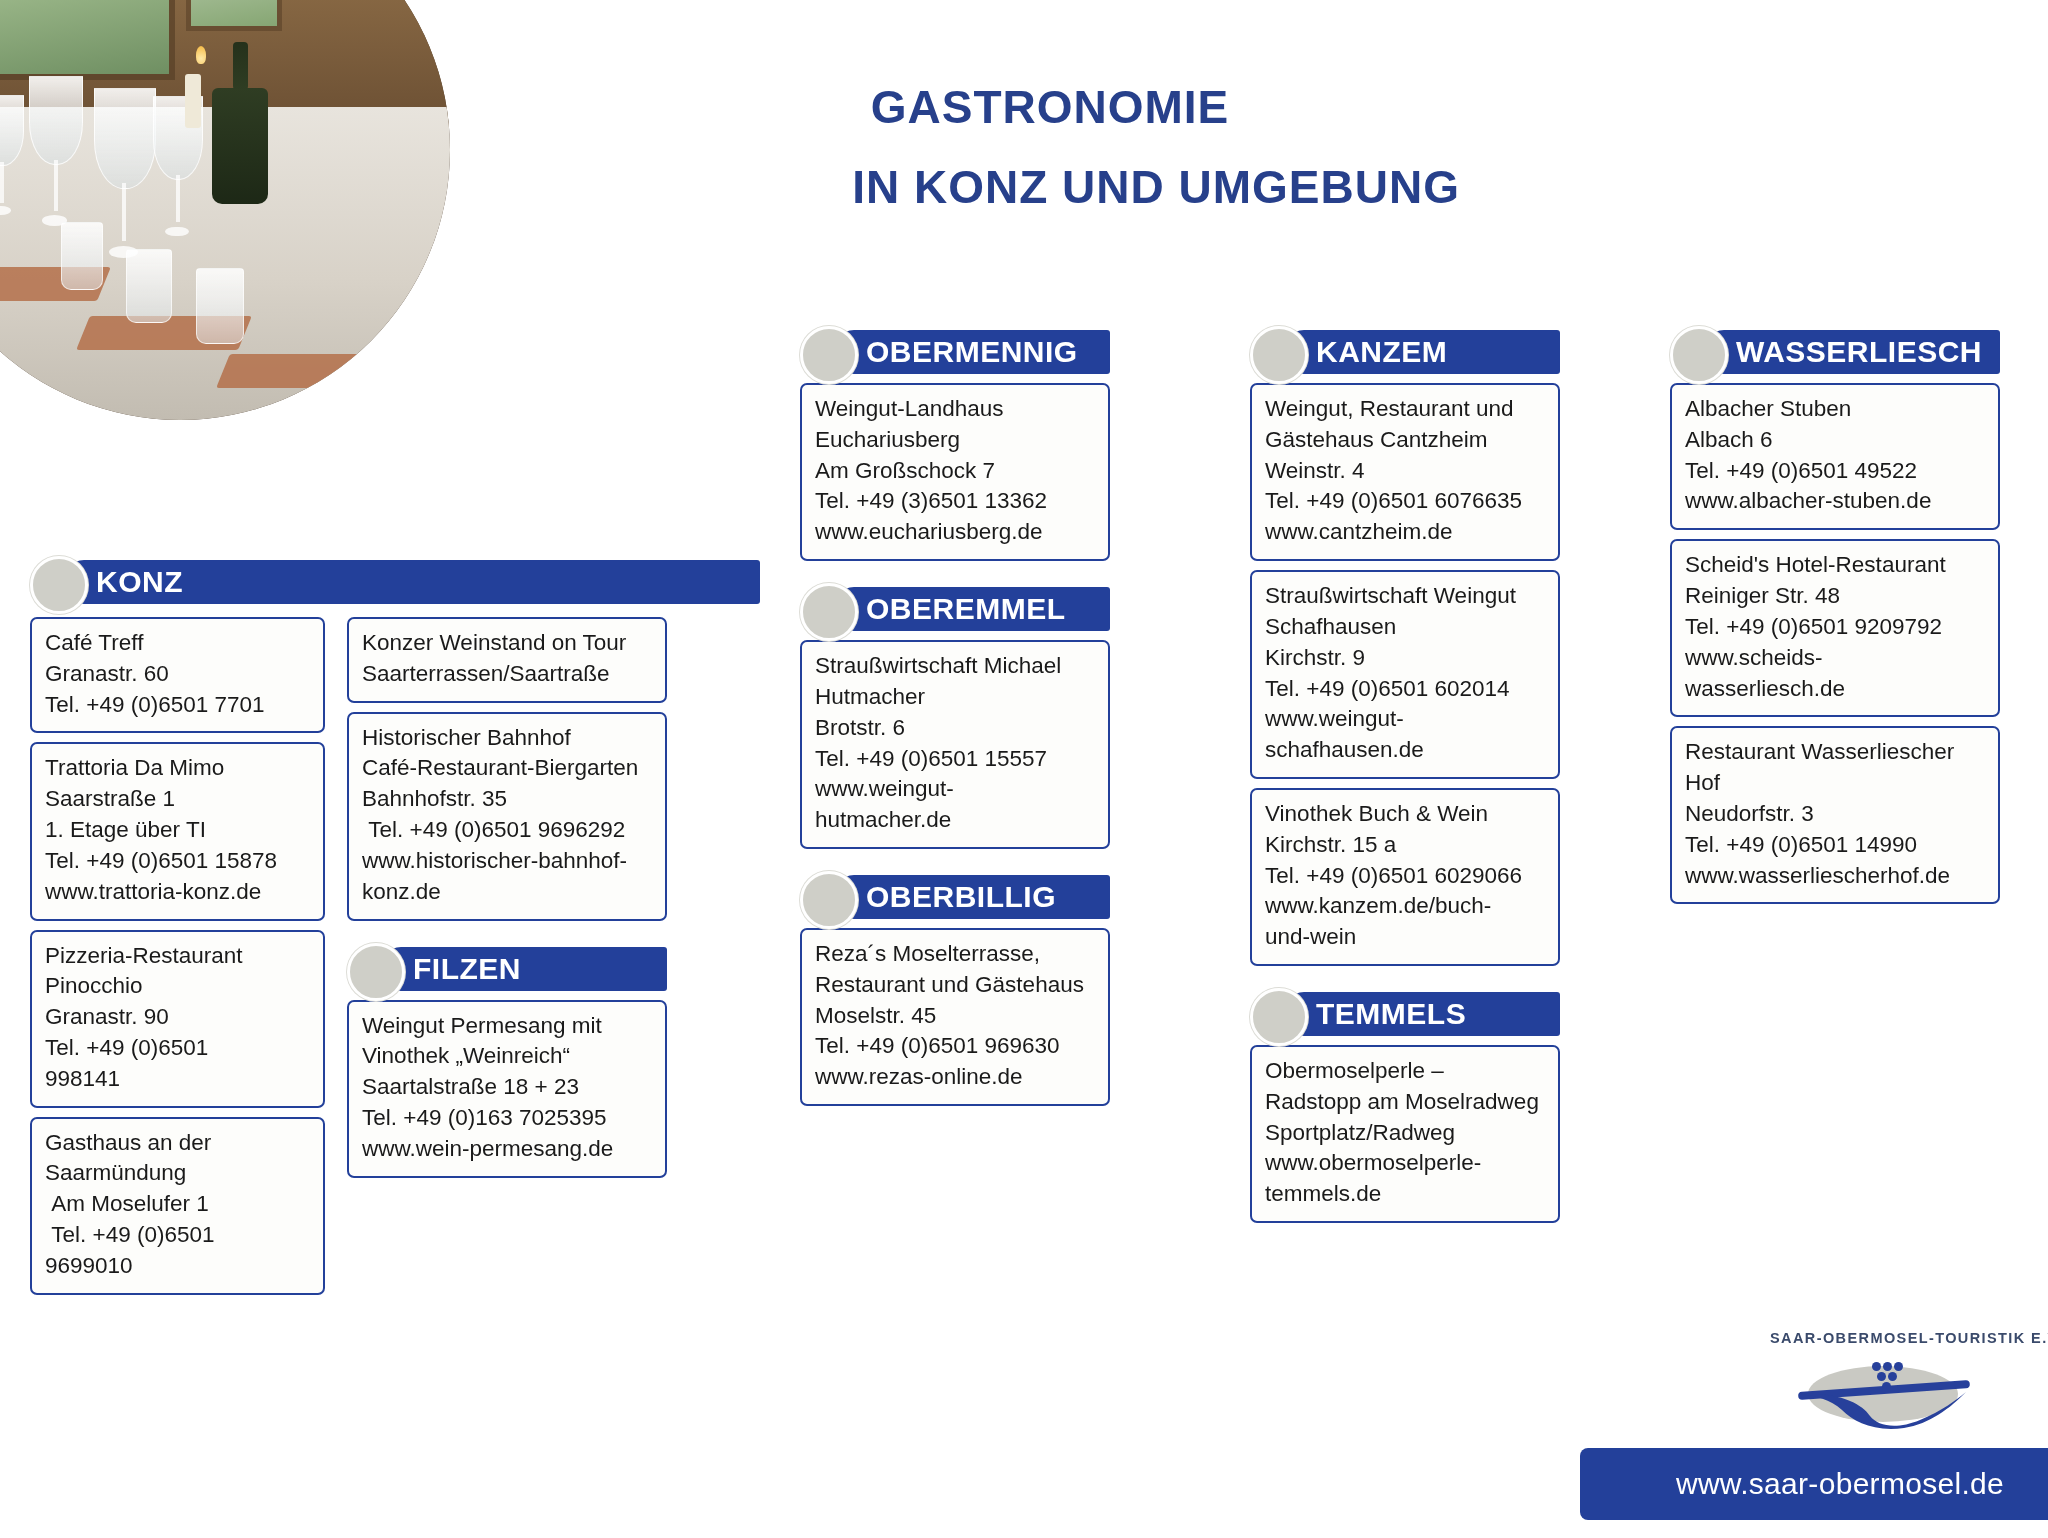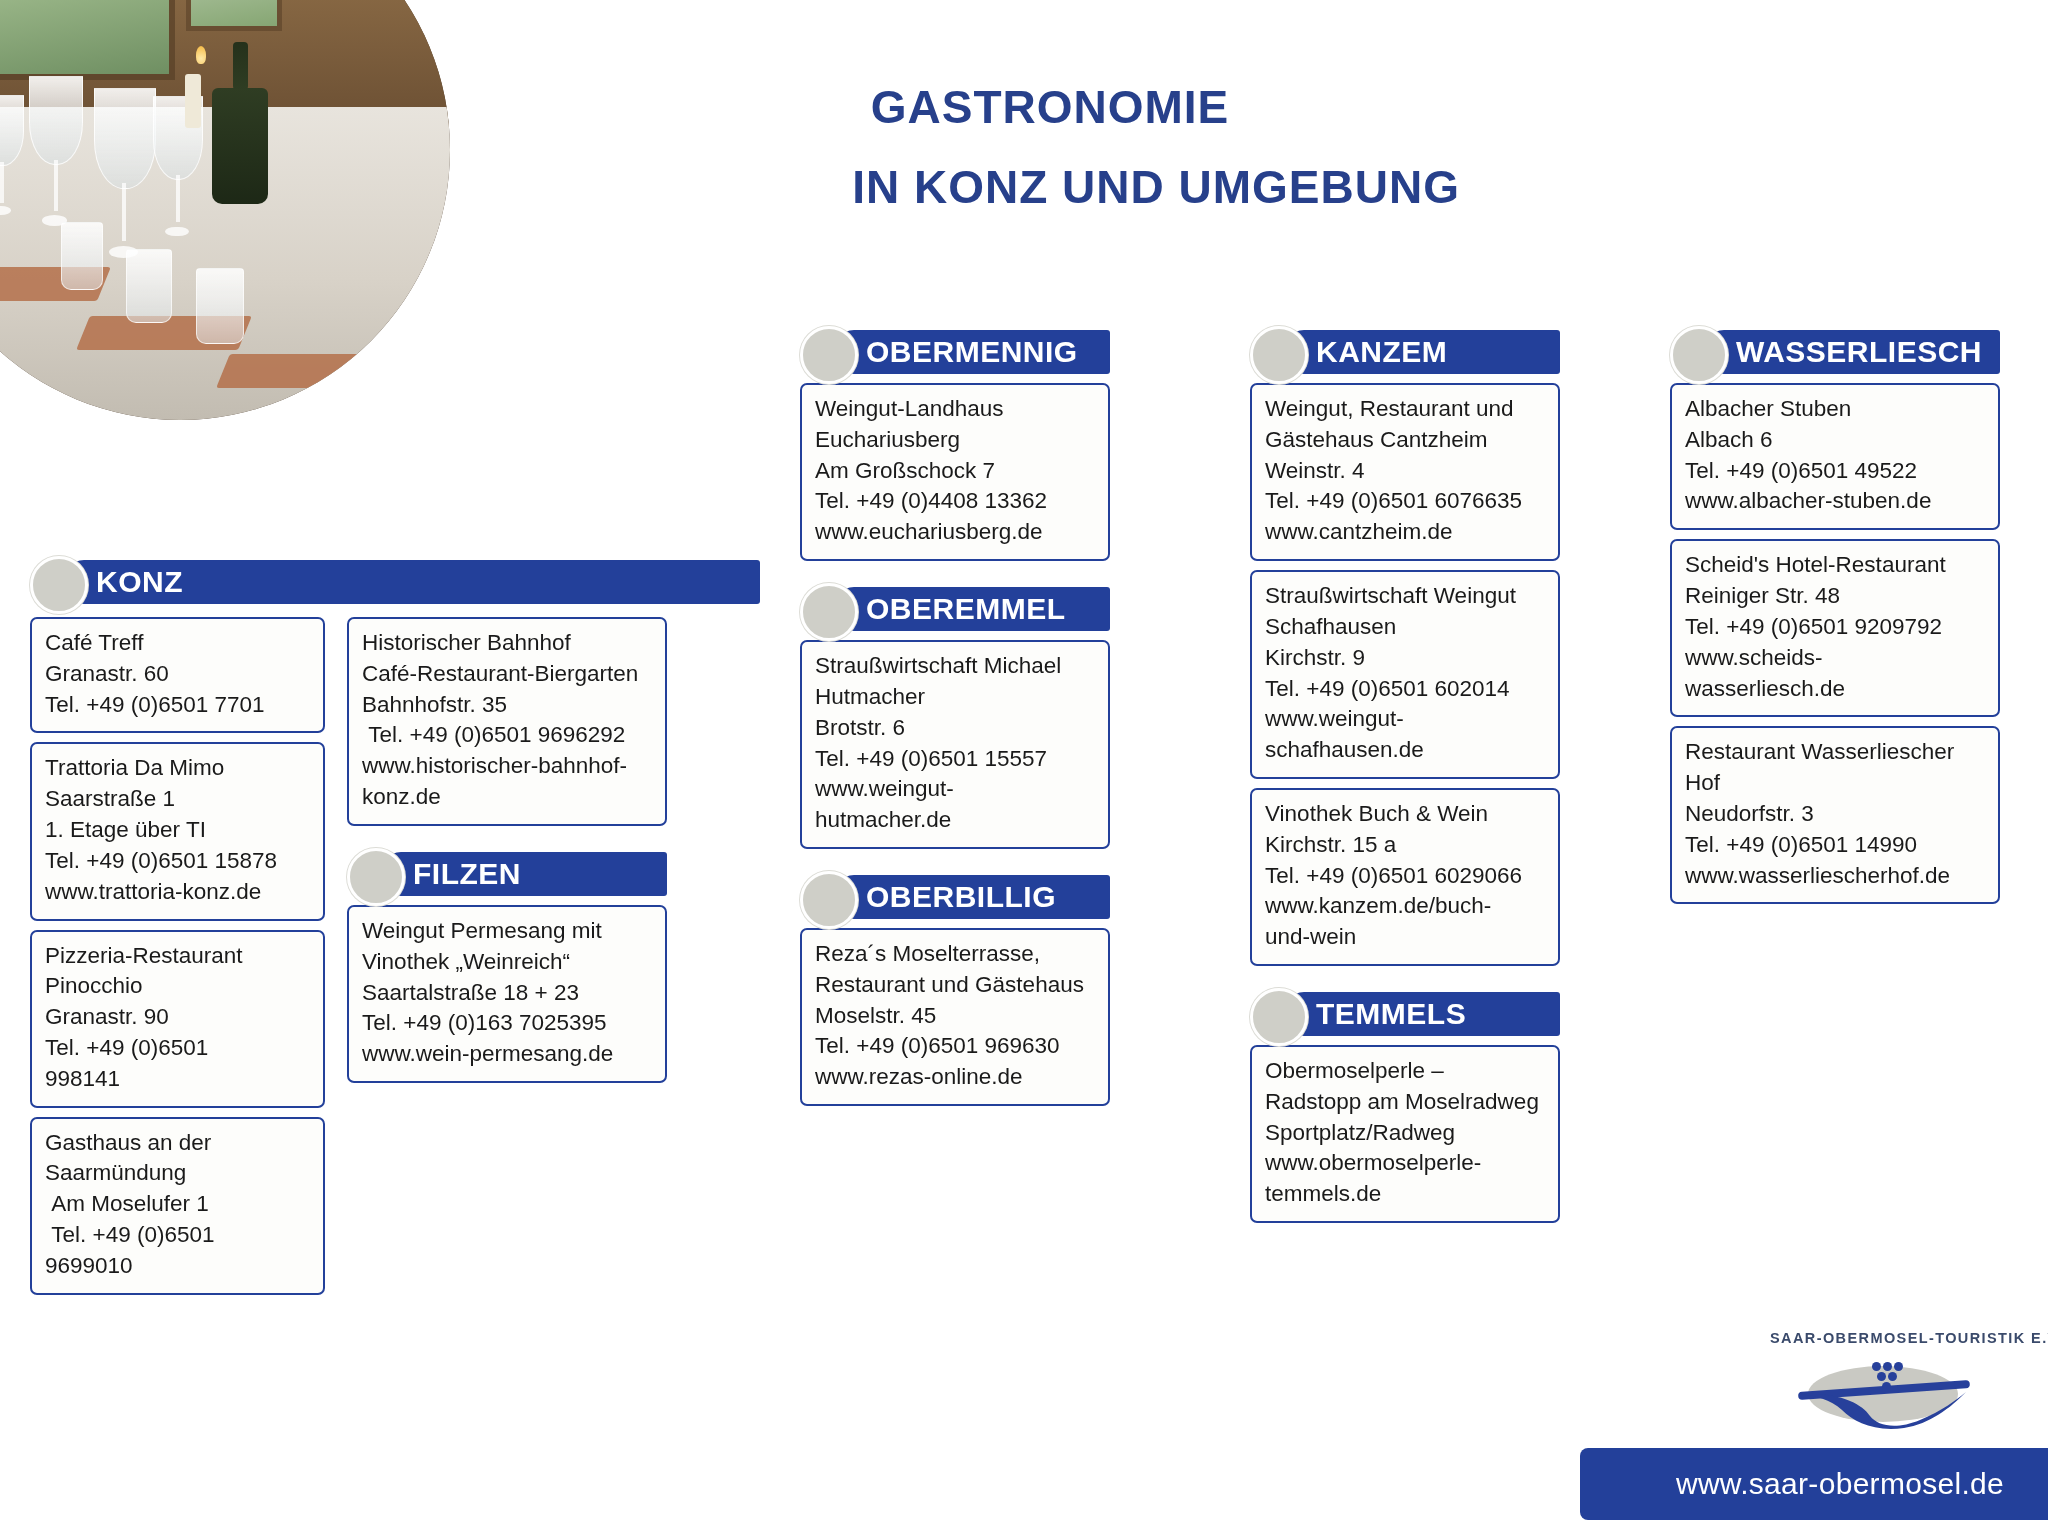--- a/index.html
+++ b/index.html
@@ -200,20 +200,24 @@
           <div class="ln">Gasthaus an der
 Saarmündung
  Am Moselufer 1
  Tel. +49 (0)6501
 9699010</div>
         </div>
       </div>
 
       <div class="konz-right">
         <div class="box">
+          <div class="ln">Konzer Weinstand on Tour
+Saarterrassen/Saartraße</div>
+        </div>
+        <div class="box">
           <div class="ln">Historischer Bahnhof
 Café-Restaurant-Biergarten
 Bahnhofstr. 35
  Tel. +49 (0)6501 9696292
 www.historischer-bahnhof-
 konz.de</div>
         </div>
 
         <div class="sec-head" style="margin-top:26px;">
           <div class="sec-bar round"></div>
@@ -235,21 +239,21 @@
 
     <div class="sec-head">
       <div class="sec-bar round"></div>
       <div class="sec-circle"></div>
       <div class="sec-title">OBERMENNIG</div>
     </div>
     <div class="box">
       <div class="ln">Weingut-Landhaus
 Euchariusberg
 Am Großschock 7
-Tel. +49 (0)4408 13362
+Tel. +49 (3)6501 13362
 www.euchariusberg.de</div>
     </div>
 
     <div class="sec-head" style="margin-top:26px;">
       <div class="sec-bar round"></div>
       <div class="sec-circle"></div>
       <div class="sec-title">OBEREMMEL</div>
     </div>
     <div class="box">
       <div class="ln">Straußwirtschaft Michael

